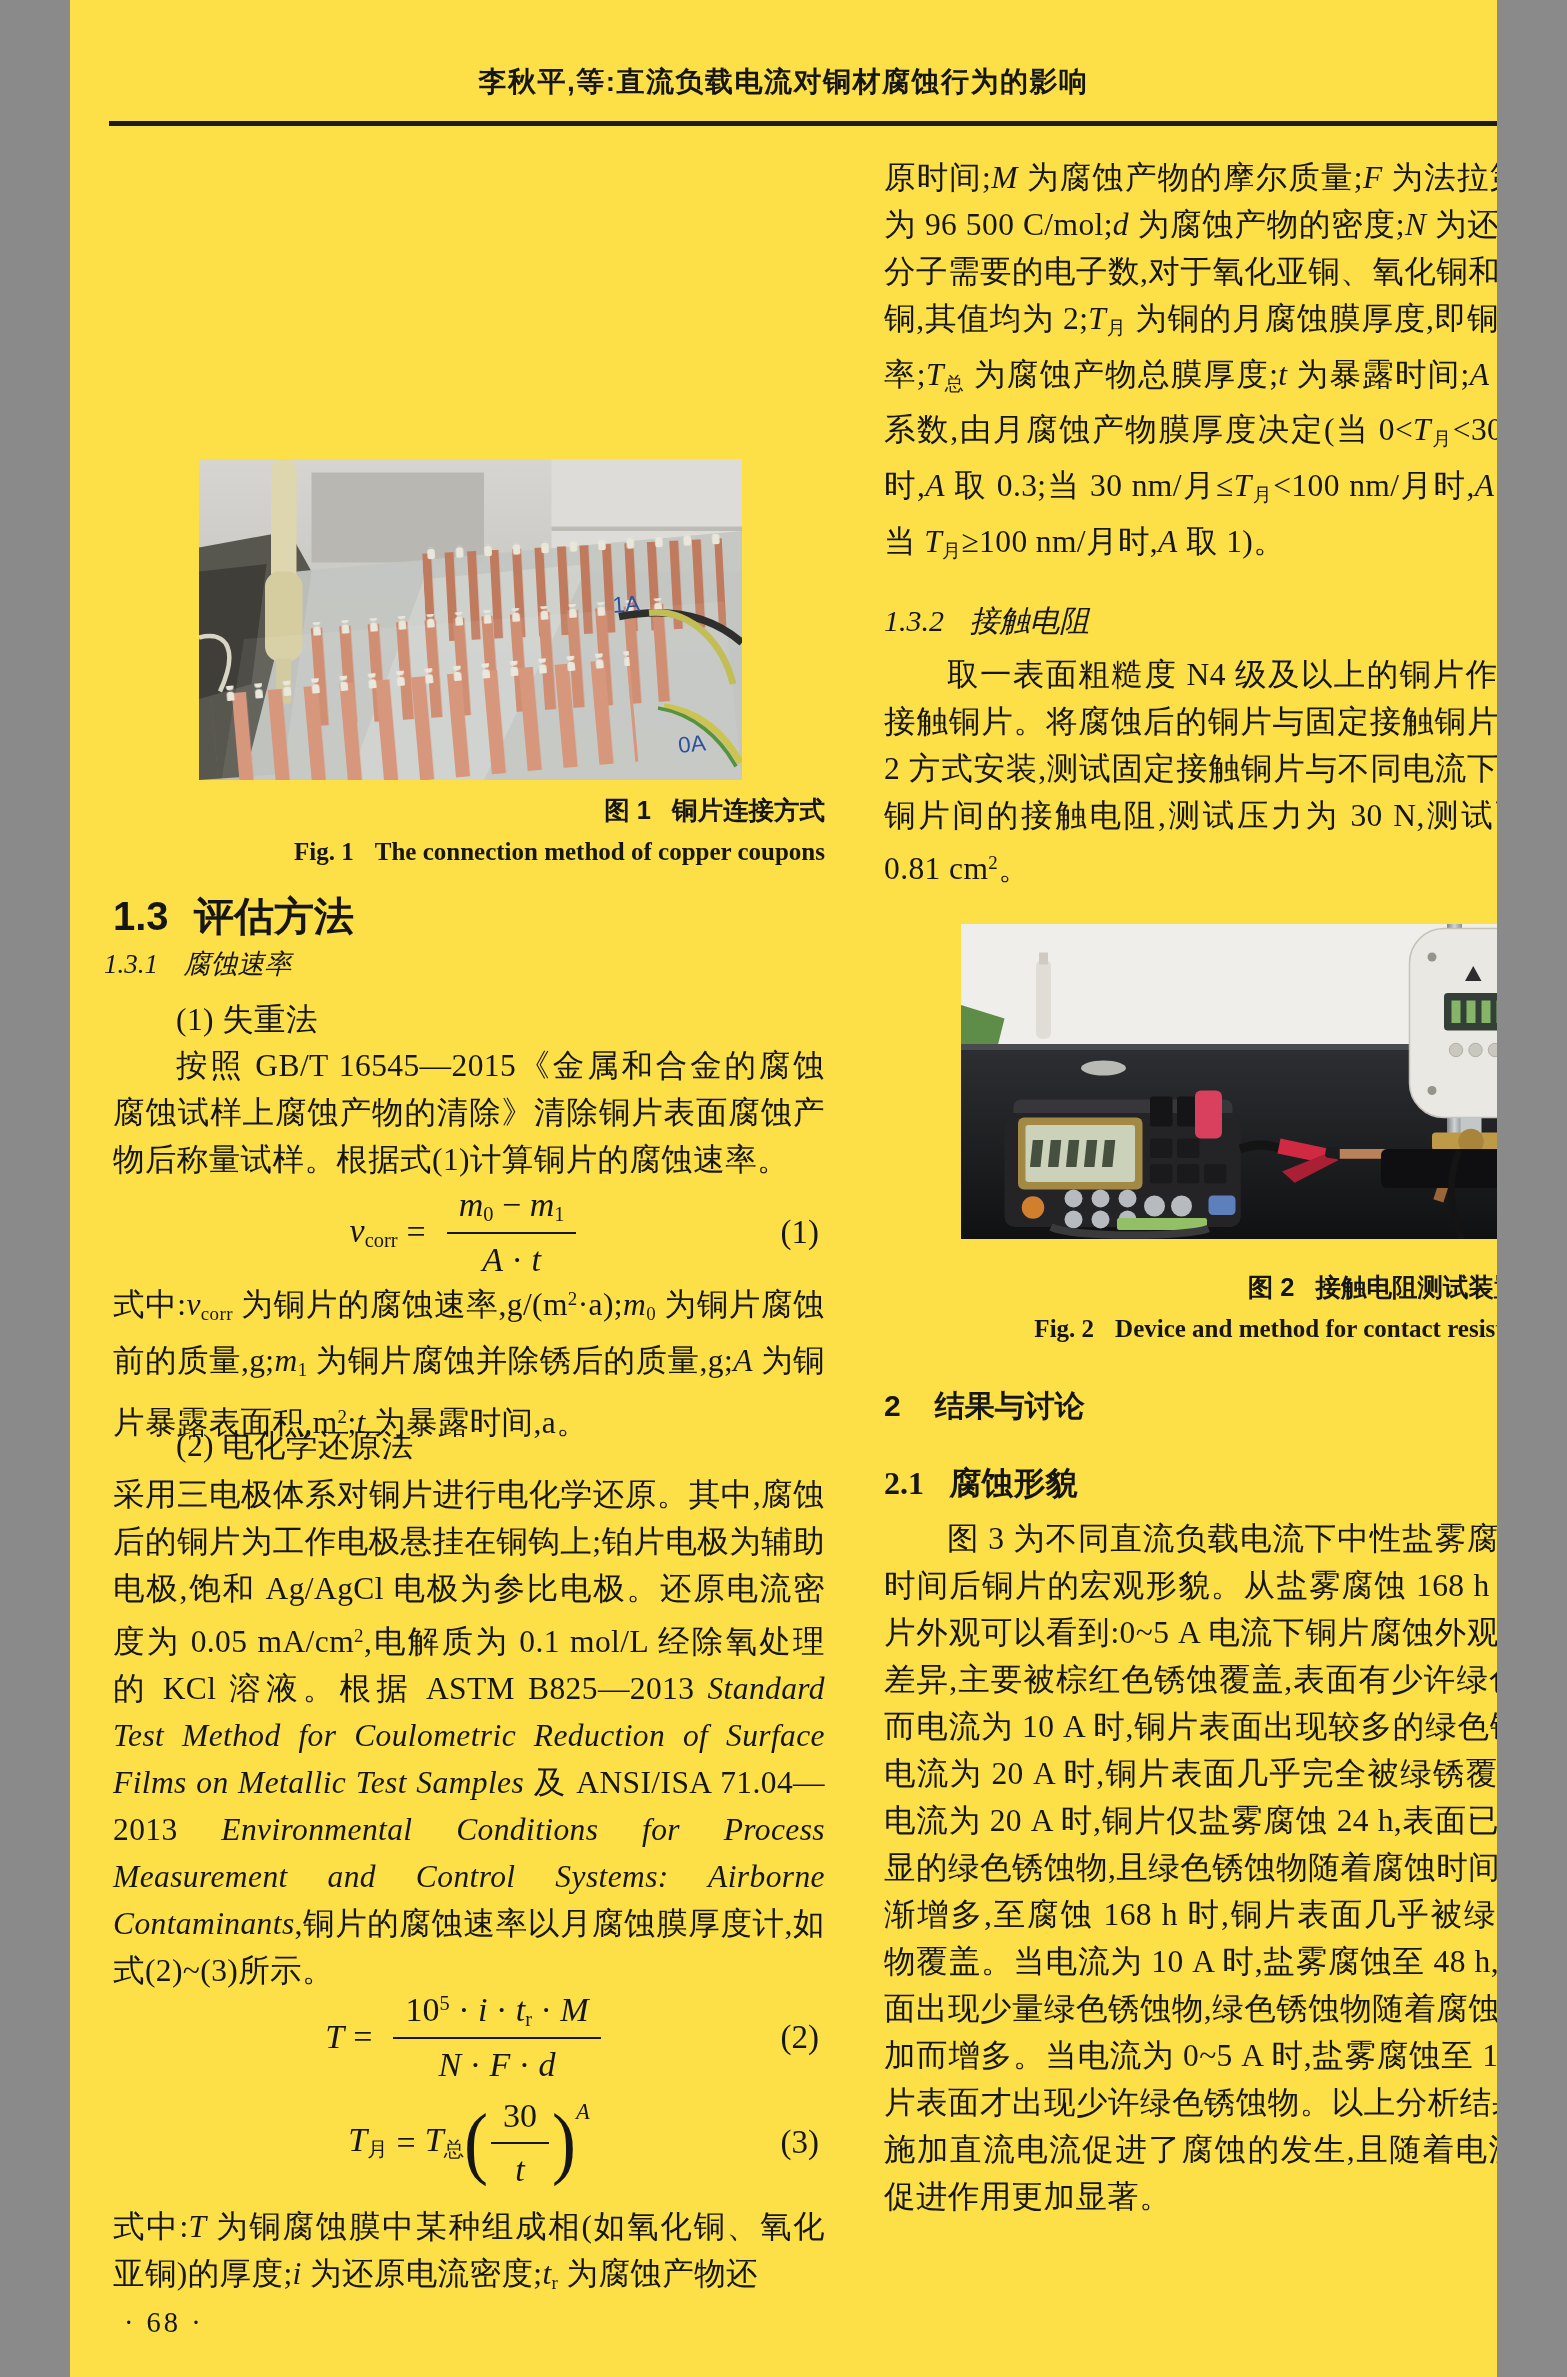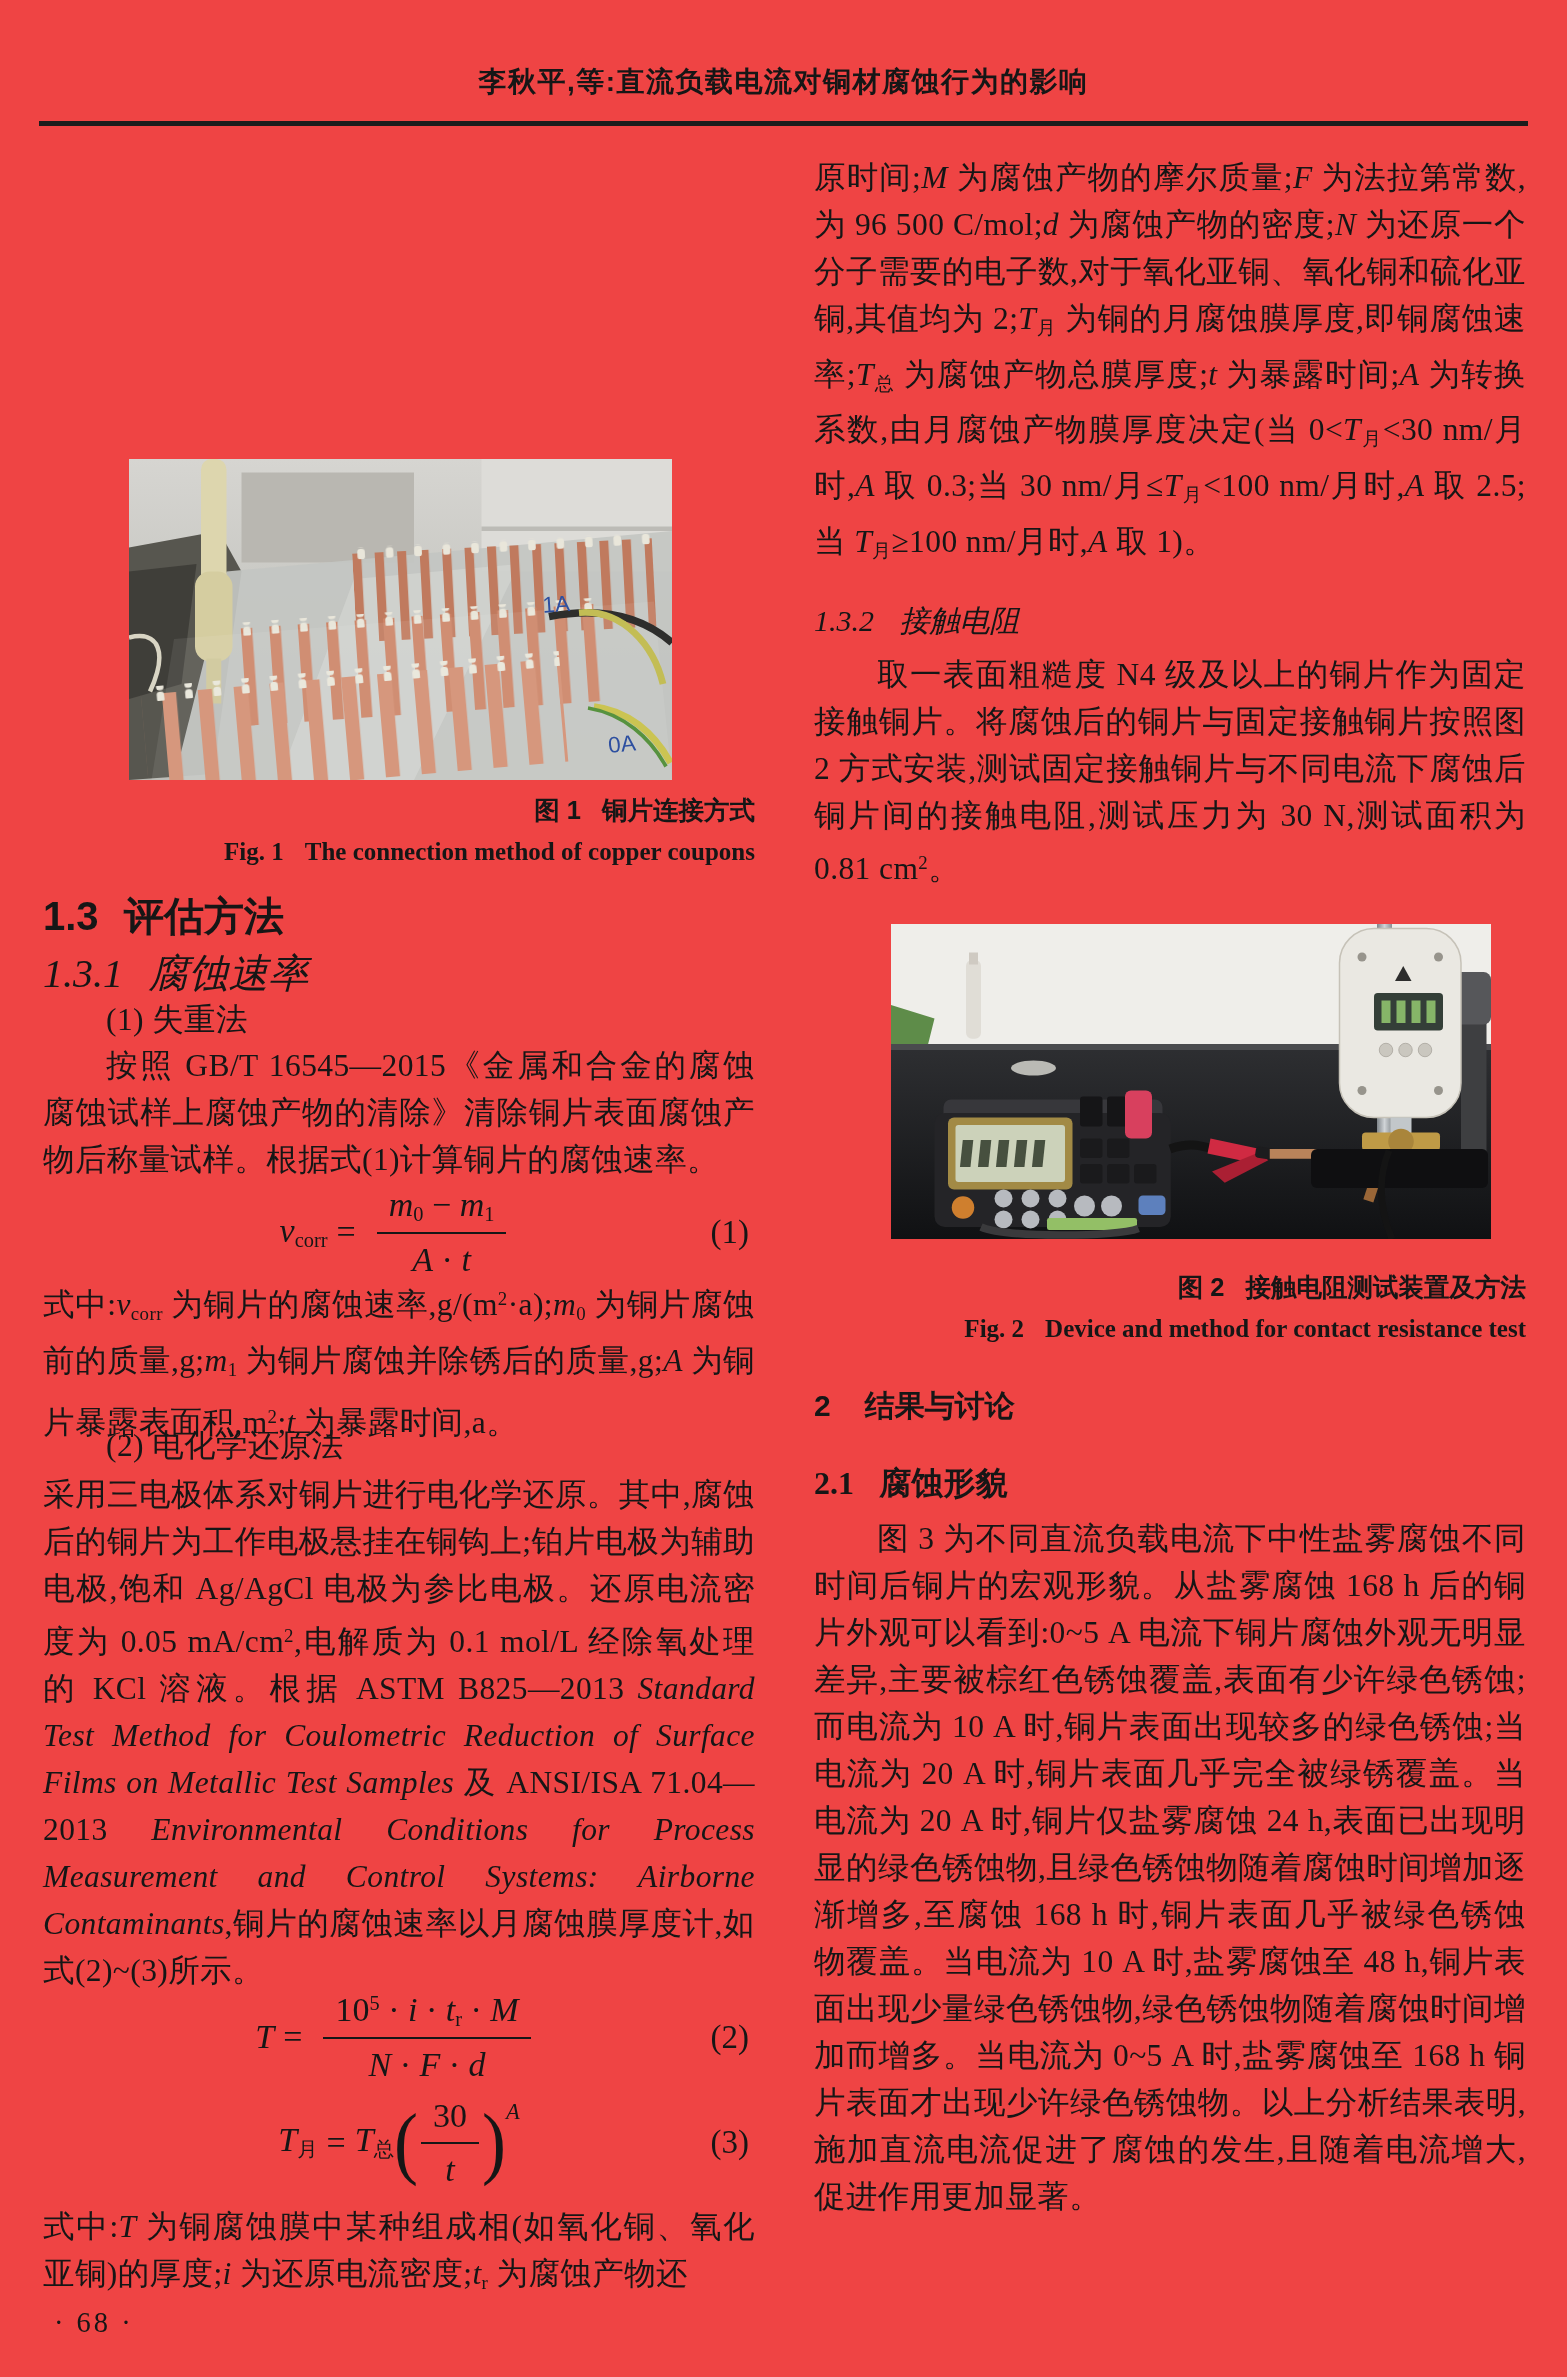--- a/index.html
+++ b/index.html
@@ -1,16 +1,16 @@
 <!DOCTYPE html>
 <html style="font-size:12px"><head>
 <meta charset="utf-8">
 <style>
   html,body{margin:0;padding:0;background:#8a8a8a;}
-  #page{position:relative;width:1567px;height:2377px;margin:0 auto;background:#ef4444;
+  #page{position:relative;width:1427px;height:2377px;margin:0 auto;background:#fde047;
         font-family:"Liberation Serif","DejaVu Serif",serif;color:#161616;overflow:hidden;}
 
   .header-title{position:absolute;top:63px;left:0;width:100%;text-align:center;font-size:28px;letter-spacing:1.5px;}
   .hei{font-family:"Liberation Sans","DejaVu Sans",sans-serif;font-weight:bold;}
   .header-rule{position:absolute;top:121px;left:39px;width:1489px;height:5.2px;background:#1c1c1c;}
 
   .para{position:absolute;font-size:31.5px;line-height:47px;text-align:justify;text-justify:inter-character;letter-spacing:0.4px;}
   .indent{text-indent:63px;}
 
   .r-i{font-style:italic;}
@@ -108,21 +108,21 @@
   <div class="cap cap-zh hei" style="top:793px;left:43px;">
     <span>图 1</span><span>铜片连接方式</span>
   </div>
   <div class="cap cap-en" style="top:838px;left:43px;">
     <span>Fig. 1</span><span>The connection method of copper coupons</span>
   </div>
 
   <div class="heading hei" style="top:889px;left:43px;font-size:40px;">
     <span>1.3</span><span class="h-title">评估方法</span>
   </div>
-  <div class="heading kai" style="top:946px;left:43px;font-size:40px;font-style:italic;">
+  <div class="heading kai" style="top:946px;left:34px;font-size:27px;font-style:italic;">
     <span>1.3.1</span><span class="h-title">腐蚀速率</span>
   </div>
 
   <div class="para indent" style="top:996px;left:43px;width:712px;">(1) 失重法</div>
   <div class="para indent" style="top:1042px;left:43px;width:712px;">按照 GB/T 16545—2015《金属和合金的腐蚀 腐蚀试样上腐蚀产物的清除》清除铜片表面腐蚀产物后称量试样。根据式(1)计算铜片的腐蚀速率。</div>
 
   <div class="eq" style="top:1191px;left:43px;height:82px;text-align:center;">
     <span class="eq-body">
       <span><span class="r-i">v</span><span class="r-sub">corr</span></span>
       <span style="margin:0 9px;">=</span>

